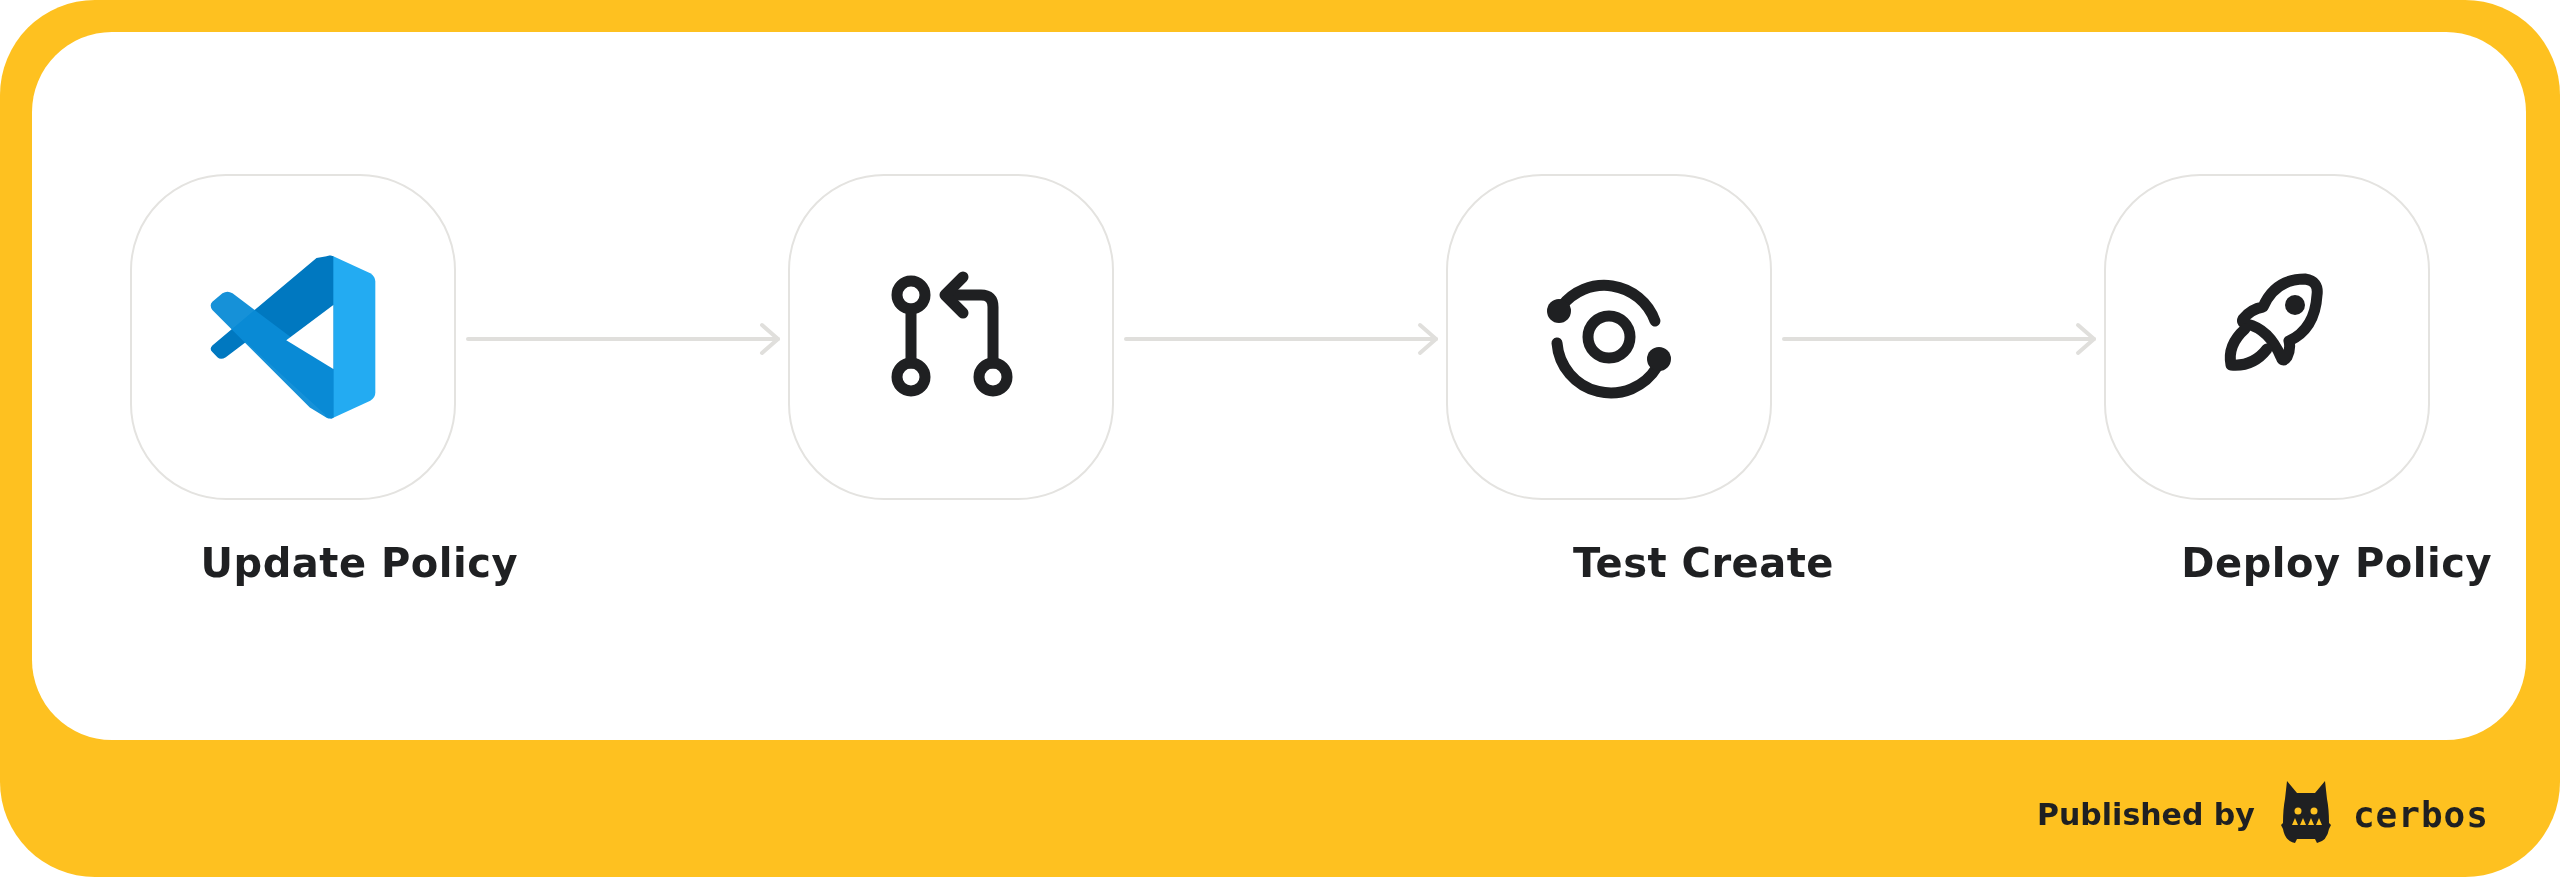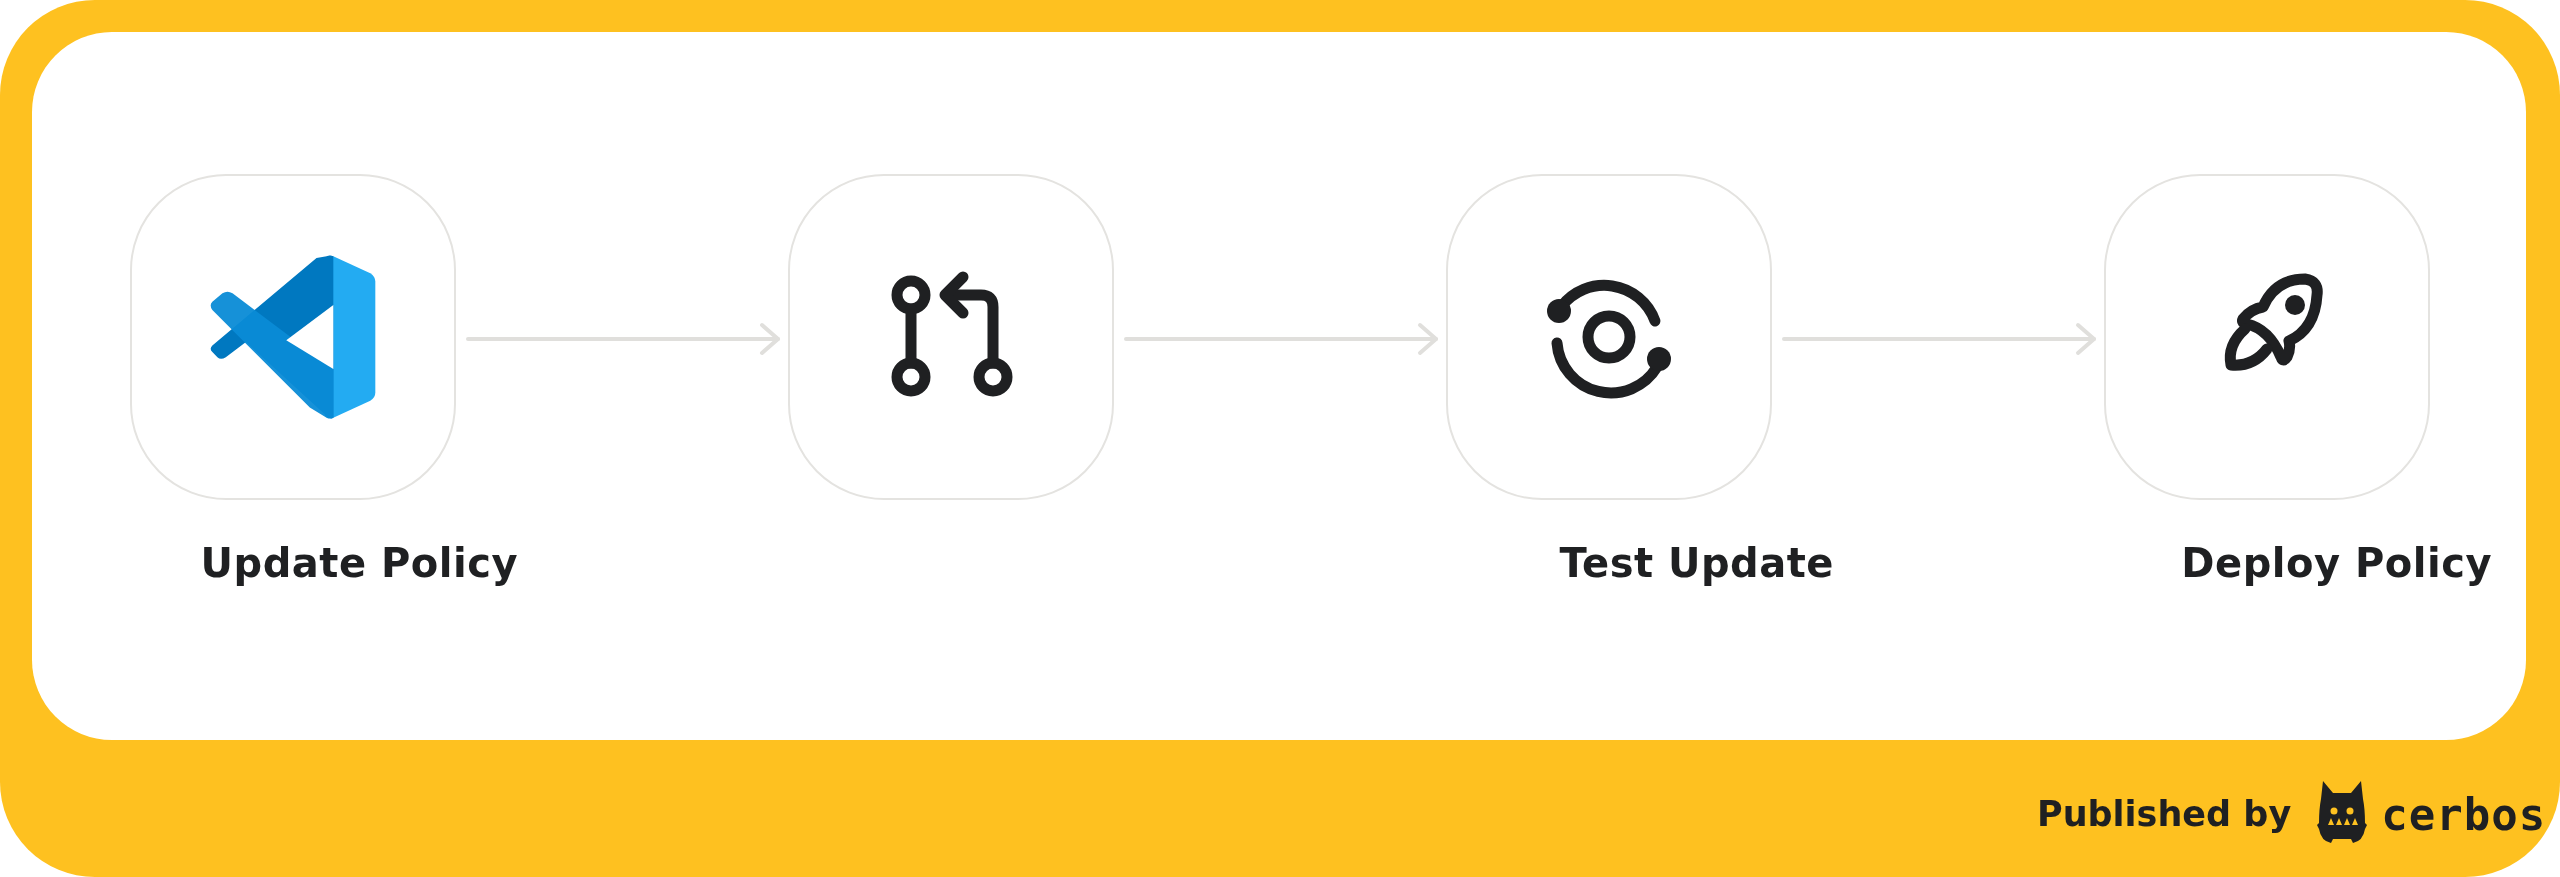--- a/index.html
+++ b/index.html
@@ -43,27 +43,27 @@
     .arrow {
       position: absolute; top: 322px;
       width: 320px; height: 34px;
     }
     .footer {
       position: absolute; left: 2037px; top: 778px;
       height: 72px;
       display: flex; align-items: center;
     }
     .published {
-      font-size: 35px; font-weight: bold; color: #1F2022;
+      font-size: 30px; font-weight: bold; color: #1F2022;
       margin-right: 26px;
     }
     .brand {
       font-family: "DejaVu Sans Mono", "Liberation Mono", monospace;
-      font-size: 44px; font-weight: bold; color: #1F2022;
-      margin-left: 14px; letter-spacing: 1px;
+      font-size: 36px; font-weight: bold; color: #1F2022;
+      margin-left: 22px; letter-spacing: 1px;
     }
   </style>
 </head>
 <body>
 
 <div class="frame"></div>
 <div class="panel"></div>
 
 <div class="step" style="left:130px;">
   <div class="tile">
@@ -117,21 +117,21 @@
         <g fill="none" stroke="#1F2022" stroke-width="11" stroke-linecap="round">
           <circle cx="70" cy="70" r="21"></circle>
           <path d="M22 40 A54 54 0 0 1 116 54"></path>
           <path d="M118 100 A54 54 0 0 1 18 76"></path>
         </g>
         <circle cx="20" cy="44" r="12" fill="#1F2022"></circle>
         <circle cx="120" cy="92" r="12" fill="#1F2022"></circle>
       </svg>
     </span>
   </div>
-  <div class="label">Test Update</div>
+  <div class="label">Test Create</div>
 </div>
 
 <div class="arrow" style="left:1780px;">
   <svg width="320" height="34" viewBox="0 0 320 34">
     <line x1="4" y1="17" x2="314" y2="17" stroke="#E0DFDC" stroke-width="4" stroke-linecap="round"></line>
     <polyline points="298,3 314,17 298,31" fill="none" stroke="#E0DFDC" stroke-width="4" stroke-linecap="round" stroke-linejoin="round"></polyline>
   </svg>
 </div>
 
 <div class="step" style="left:2104px;">

